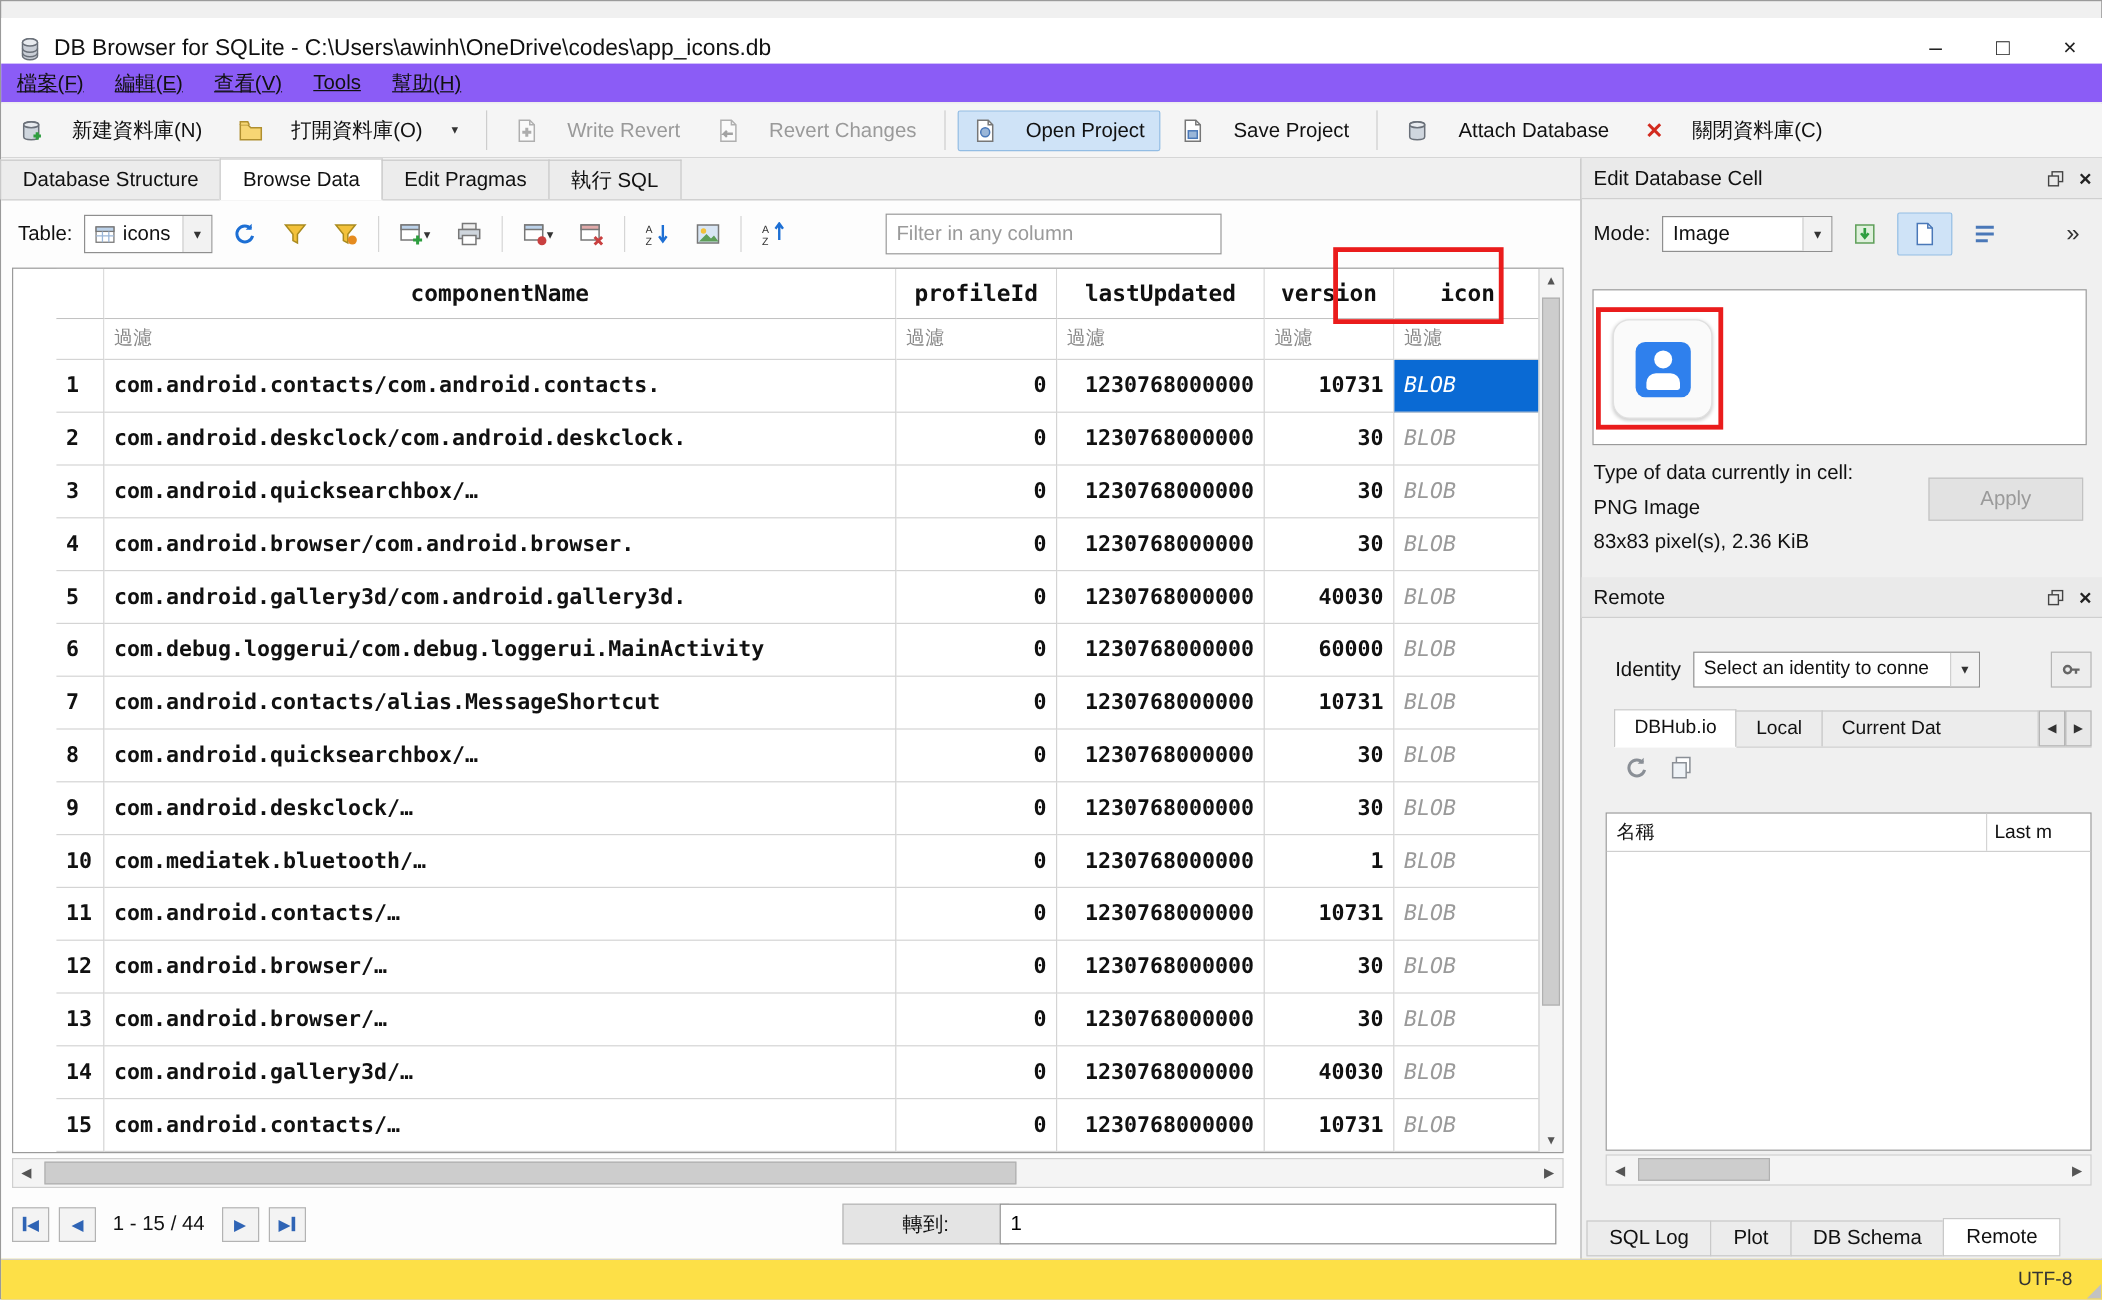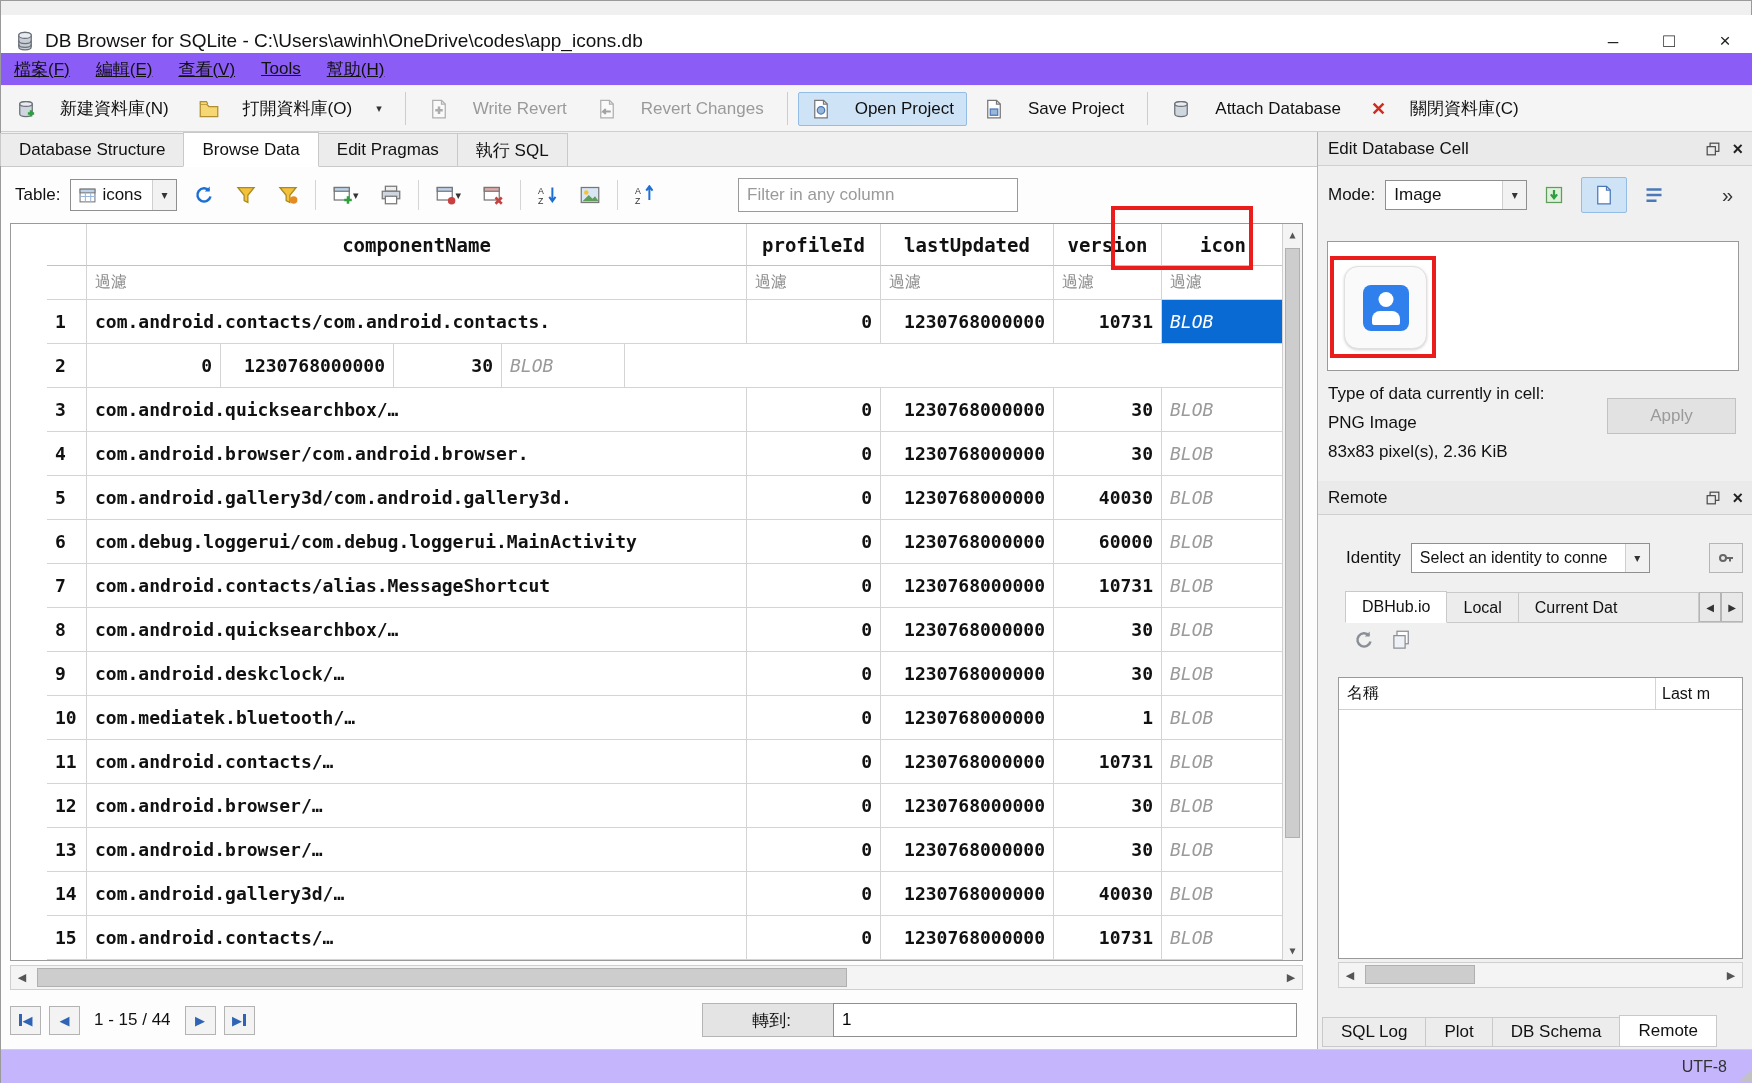--- a/index.html
+++ b/index.html
@@ -117,21 +117,21 @@
   .rt-header{display:flex;height:32px;border-bottom:1px solid #cfcfcf;font-size:16px;}
   .rt-h-name{width:317px;display:flex;align-items:center;padding-left:8px;border-right:1px solid #d4d4d4;}
   .rt-h-last{flex:1;display:flex;align-items:center;padding-left:6px;overflow:hidden;white-space:nowrap;}
   .remote-hscroll{position:absolute;left:20px;top:830px;width:405px;height:26px;background:#f4f4f4;border:1px solid #cfcfcf;}
   .remote-hscroll .hs-thumb{width:110px;}
 
   .dock-tabs{position:absolute;left:1322px;top:1014px;height:32px;display:flex;align-items:flex-end;font-size:17px;}
   .dock-tab{height:30px;display:flex;align-items:center;padding:0 18px;background:#ececec;border:1px solid #c9c9c9;margin-left:-1px;white-space:nowrap;}
   .dock-tab.active{background:#fff;height:32px;}
 
-  .statusbar{position:absolute;left:0;top:1048px;width:1752px;height:35px;background:#c4b5fd;border-top:1px solid #cfcfcf;display:flex;align-items:center;}
+  .statusbar{position:absolute;left:0;top:1048px;width:1752px;height:35px;background:#fde047;border-top:1px solid #cfcfcf;display:flex;align-items:center;}
   .status-enc{margin-left:auto;margin-right:26px;font-size:16px;color:#333;}
   .grip{position:absolute;right:2px;bottom:2px;width:0;height:0;border-left:12px solid transparent;border-bottom:12px solid #c2c2c2;}
 
   
   .anno{position:absolute;border:4px solid #ea1c1c;z-index:50;pointer-events:none;}
   .anno1{left:1110px;top:205px;width:142px;height:64px;}
   .anno2{left:1329px;top:255px;width:106px;height:102px;}
 </style>
 </head>
 <body>
@@ -384,20 +384,21 @@
           <div class="cell c-num">1</div>
           <div class="cell c-comp">com.android.contacts/com.android.contacts.</div>
           <div class="cell c-profile num">0</div>
           <div class="cell c-updated num">1230768000000</div>
           <div class="cell c-version num">10731</div>
           <div class="cell c-icon blob selected">BLOB</div>
           <div class="cell c-extra"></div>
         </div>
         <div class="grid-row">
           <div class="cell c-num">2</div>
+          <div class="cell c-comp">com.android.deskclock/com.android.deskclock.</div>
           <div class="cell c-profile num">0</div>
           <div class="cell c-updated num">1230768000000</div>
           <div class="cell c-version num">30</div>
           <div class="cell c-icon blob">BLOB</div>
           <div class="cell c-extra"></div>
         </div>
         <div class="grid-row">
           <div class="cell c-num">3</div>
           <div class="cell c-comp">com.android.quicksearchbox/…</div>
           <div class="cell c-profile num">0</div>

